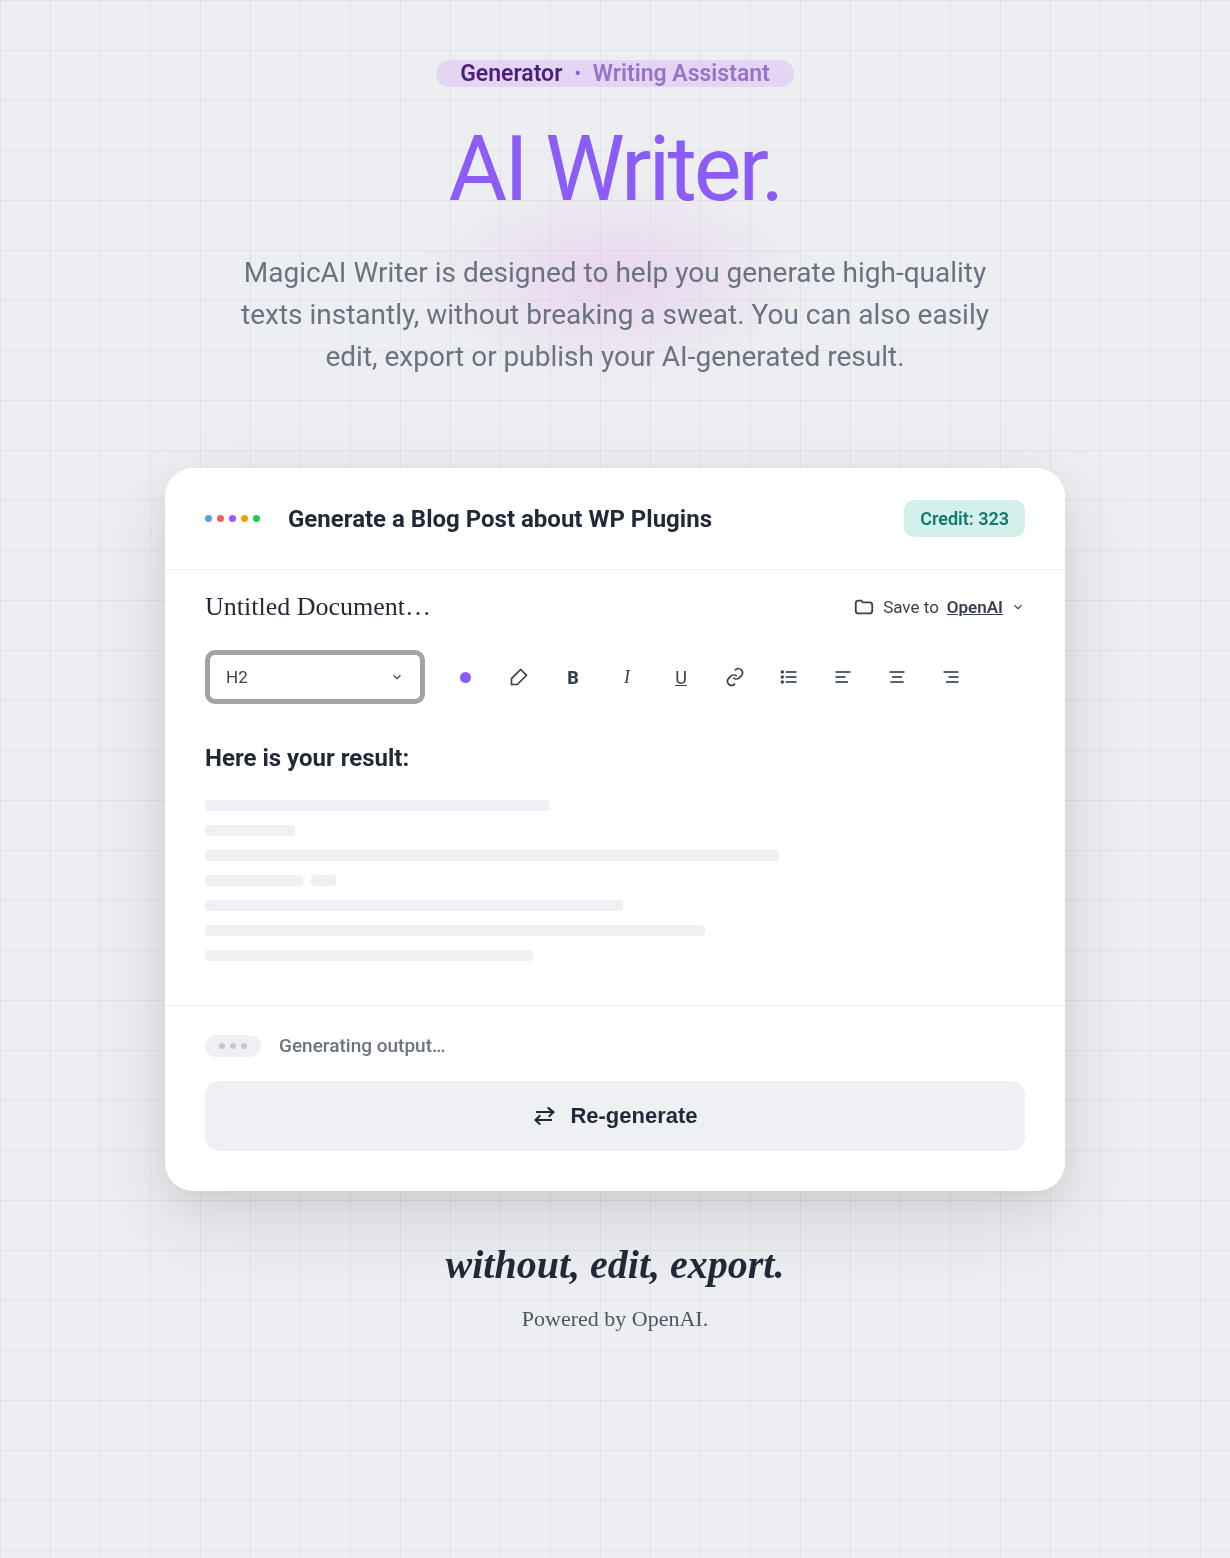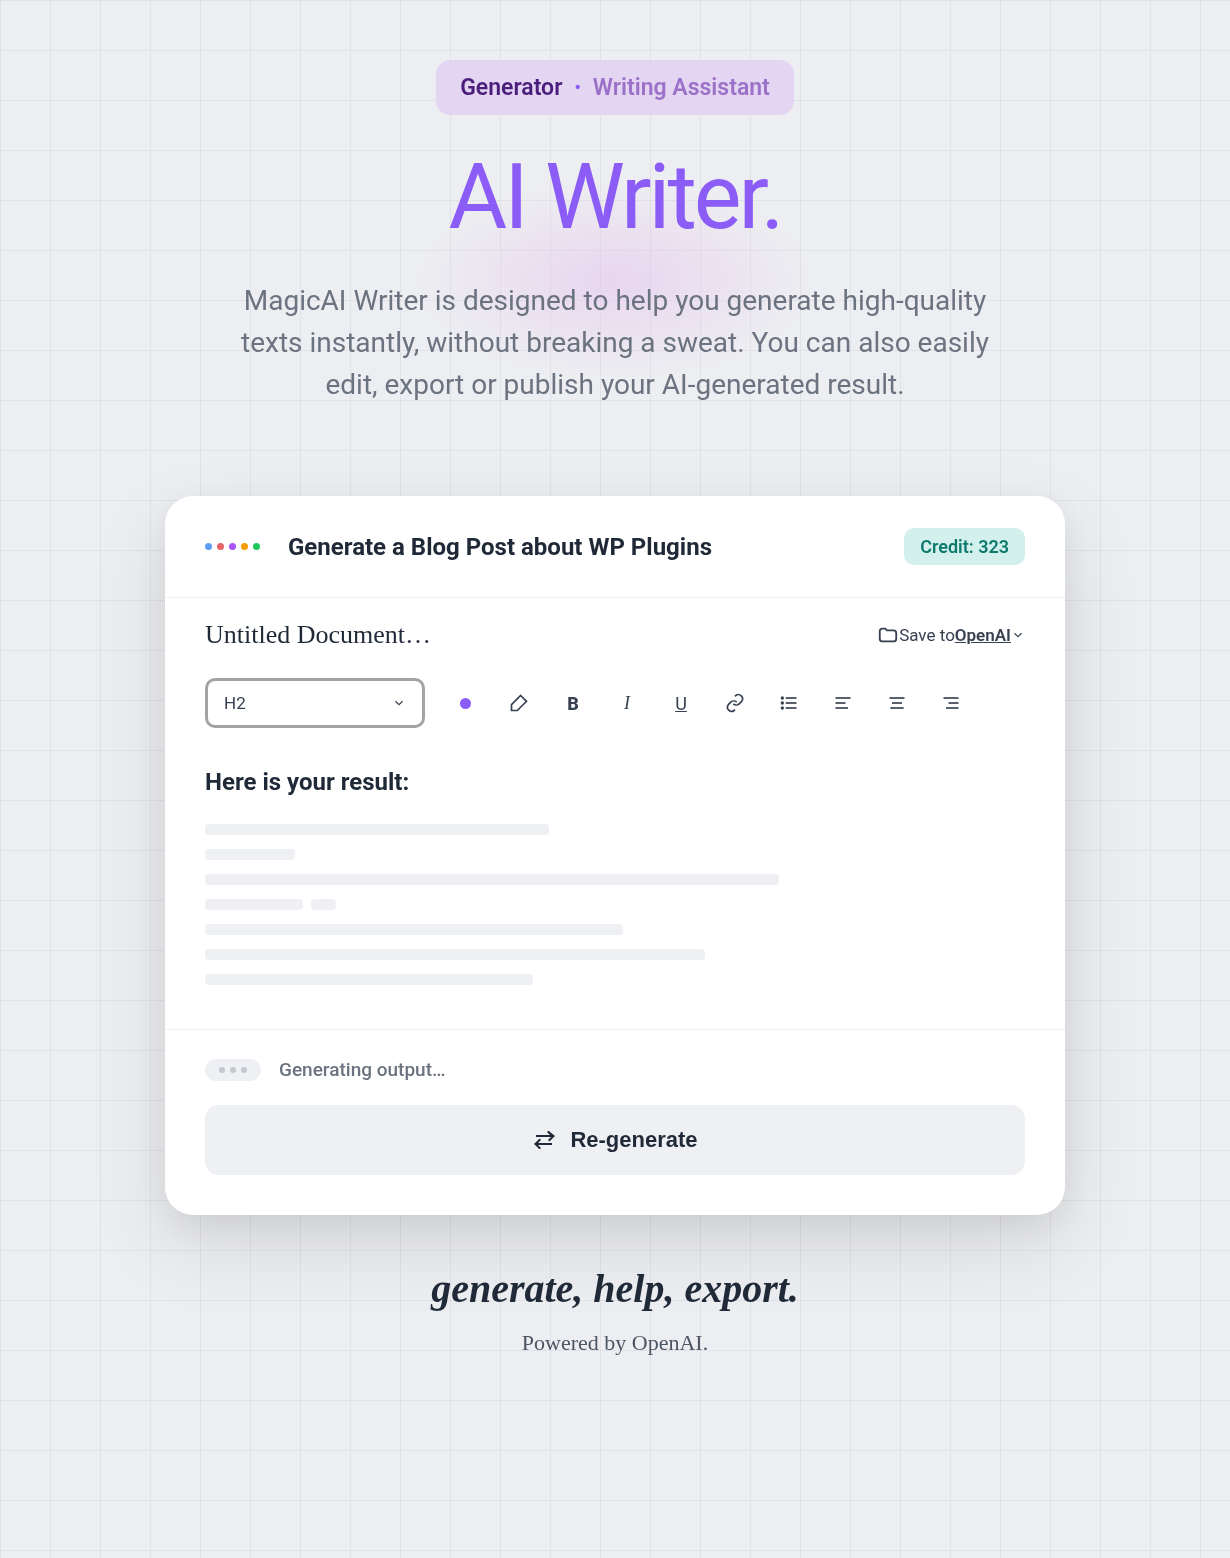--- a/index.html
+++ b/index.html
@@ -13,21 +13,21 @@
       min-height: 100vh;
       padding: 60px 20px 100px;
       width: 1230px;
     }
     .container { max-width: 900px; margin: 0 auto; }
     .badge {
       display: inline-flex;
       align-items: center;
       gap: 12px;
       background: #e4d6f3;
-      padding: 14px 24px;
+      padding: 0 24px;
       border-radius: 14px;
       font-size: 23px;
       font-weight: 600;
     }
     .badge-gen { color: #4a1e7a; }
     .badge-dot { color: #8b5cf6; font-size: 18px; }
     .badge-asst { color: #9b72c7; }
     .header-wrap { text-align: center; margin-bottom: 40px; position: relative; }
     .glow {
       position: absolute;
@@ -78,35 +78,35 @@
       font-size: 18px;
       font-weight: 600;
     }
     .doc-bar {
       display: flex;
       align-items: center;
       justify-content: space-between;
       padding: 22px 40px 14px;
     }
     .doc-title { font-family: Georgia, serif; font-size: 26px; color: #1f2937; }
-    .save-to { display: flex; align-items: center; font-size: 17px; color: #374151; cursor: pointer; }
+    .save-to { display: flex; align-items: center; gap: 8px; font-size: 17px; color: #374151; cursor: pointer; }
     .save-to .underline { text-decoration: underline; font-weight: 600; }
     .folder-icon { width: 22px; height: 22px; }
     .chev { width: 14px; height: 14px; }
     .toolbar {
       display: flex;
       align-items: center;
       gap: 26px;
       padding: 14px 40px 20px;
     }
     .heading-select {
       display: flex;
       align-items: center;
       justify-content: space-between;
-      border: 3px solid #a3a3a3;
+      border: 5px solid #a3a3a3;
       border-radius: 10px;
       padding: 12px 16px;
       width: 220px;
       font-size: 17px;
       color: #374151;
       cursor: pointer;
     }
     .tb-btn {
       width: 28px; height: 28px;
       display: flex; align-items: center; justify-content: center;
@@ -278,15 +278,15 @@
       </div>
       <button class="regen-btn">
         <svg class="swap-icon" viewBox="0 0 24 18" fill="#1f2937">
             <path d="M4 4h14l-3-3 1.4-1.4L23 5l-5.6 5.4L16 9l3-3H4V4zm16 10H6l3 3-1.4 1.4L2 13l5.6-5.4L9 9l-3 3h14v2z"></path>
           </svg>
         <span>Re-generate</span>
       </button>
     </div>
   </div>
 
-  <div class="tagline">generate, help, export.</div>
+  <div class="tagline">without, edit, export.</div>
   <div class="powered">Powered by OpenAI.</div>
 </div>
 
 </body></html>

